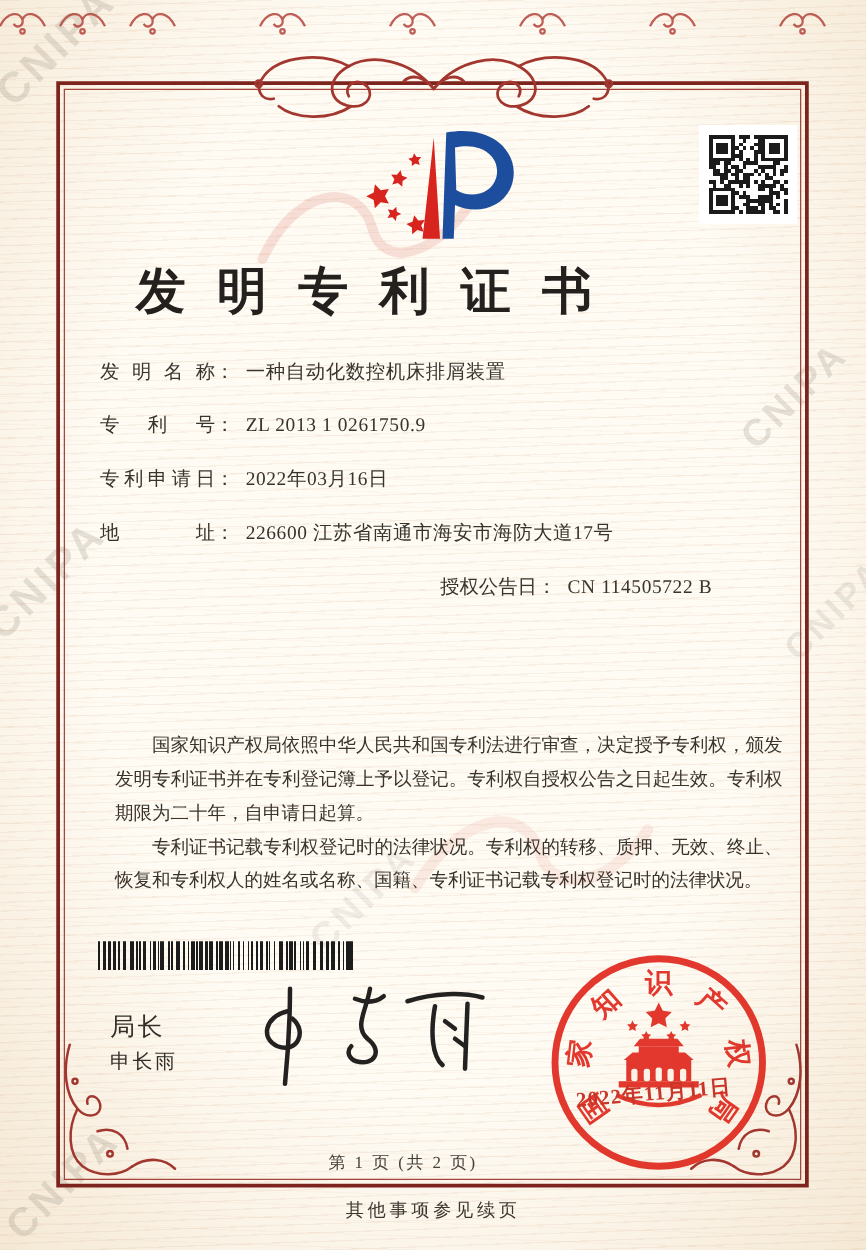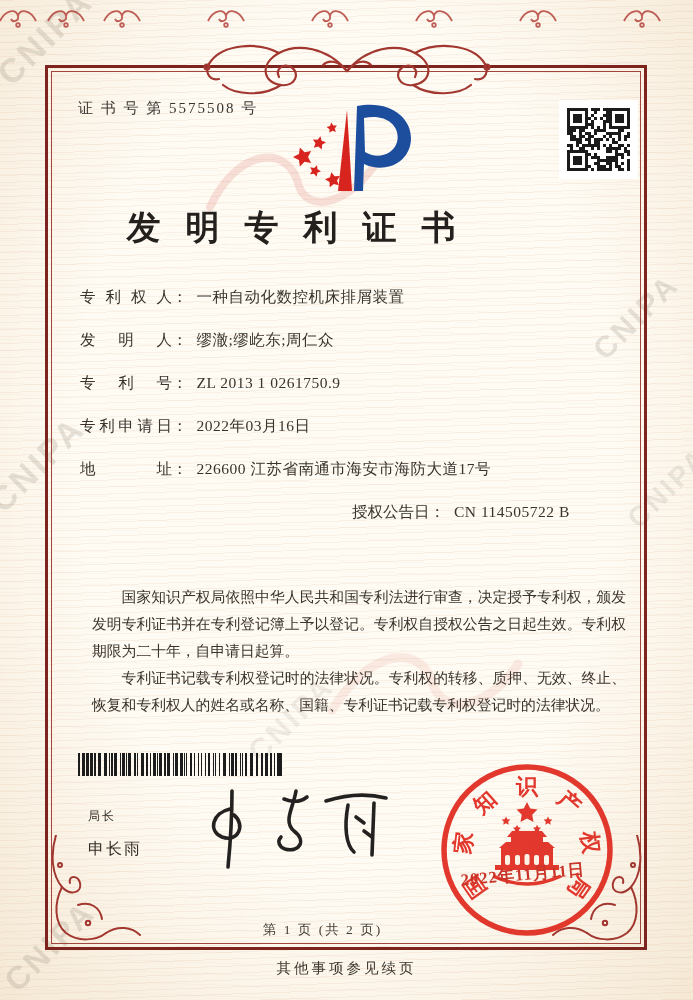--- a/index.html
+++ b/index.html
@@ -41,35 +41,35 @@
   .orn{position:absolute; z-index:3; pointer-events:none;}
   .orn-top{left:50%; top:35px; transform:translateX(-50%);}
   .orn-bl{left:48px;  top:835px;}
   .orn-br{left:545px; top:835px; transform:scale(-1,1);}
   .orn-edge{left:0; top:5px;}
   .certno{position:absolute; z-index:4; left:78px; top:99px; font-size:15px; letter-spacing:2px; color:#3a3530;}
   .logo{position:absolute; z-index:4; left:283px; top:101px;}
   .qr{position:absolute; z-index:4; left:559px; top:100px;}
   .title{
     position:absolute; z-index:4; left:0; top:205px; width:582px; text-align:center;
-    font-size:34px; font-weight:bold; letter-spacing:25px; text-indent:25px; color:#24201d;
+    font-size:40px; font-weight:bold; letter-spacing:25px; text-indent:25px; color:#24201d;
   }
   .fields{position:absolute; z-index:4; left:80px; top:287px; width:545px; margin:0; padding:0; list-style:none;}
   .fields li{position:relative; height:43px; font-size:15.5px; color:#39332c; white-space:nowrap;}
   .flabel{display:inline-block; width:92px; text-align:justify; text-align-last:justify; vertical-align:top;}
   .colon{display:inline-block; margin-right:9px;}
   .fvalue{letter-spacing:0.5px;}
   .grant2{position:absolute; left:272px; top:0;}
   .bodytext{
     position:absolute; z-index:4; left:80px; top:584px; width:534px;
     font-size:14.8px; line-height:27px; color:#3a332b; text-align:justify;margin-left:12px;
   }
   .bodytext p{margin:0; text-indent:2em;}
   .barcode{position:absolute; z-index:4; left:78px; top:753px;}
-  .role {position:absolute; z-index:4; left:88px; top:808px; font-size:12px; color:#332e29; letter-spacing:2px;}
+  .role {position:absolute; z-index:4; left:88px; top:808px; font-size:20px; color:#332e29; letter-spacing:2px;}
   .sname{position:absolute; z-index:4; left:88px; top:839px; font-size:16px; color:#332e29; letter-spacing:2px;}
   .sig{position:absolute; z-index:4; left:198px; top:785px;}
   .seal{position:absolute; z-index:5; left:437px; top:760px; opacity:0.93;}
   .sealdate{
     position:absolute; z-index:6; left:428px; top:864px; width:190px; text-align:center;
     font-size:16.5px; font-weight:bold; color:#c93528; letter-spacing:1px;
     transform:rotate(-5deg);
   }
   .pageinfo{position:absolute; z-index:4; left:0; top:921px; width:645px; text-align:center; font-size:13.5px; letter-spacing:2px; color:#46403a;}
   .contnote{position:absolute; z-index:4; left:0; top:959px; width:693px; text-align:center; font-size:14.5px; letter-spacing:3px; color:#3c362f;}
@@ -141,21 +141,20 @@
     <g fill="none" stroke="#a23730" stroke-width="2" stroke-linecap="round">
       <path d="M8,0 C2,20 4,40 14,52 C22,61 34,58 32,48 C30,40 20,40 22,48"></path>
       <path d="M14,52 C6,68 6,88 18,98 C30,107 48,106 58,98"></path>
       <path d="M58,98 C70,90 84,92 92,100"></path>
       <path d="M30,70 C42,66 52,72 54,84"></path>
       <circle cx="40" cy="88" r="2.2"></circle>
       <circle cx="12" cy="30" r="2"></circle>
     </g>
   </svg>
 
-  <div class="certno">证 书 号 第 5575508 号</div>
 
   <svg class="logo" width="135" height="95" viewBox="0 0 135 95">
     <defs>
       <path id="st" d="M0,-1 L0.294,-0.405 L0.951,-0.309 L0.476,0.155 L0.588,0.809 L0,0.5 L-0.588,0.809 L-0.476,0.155 L-0.951,-0.309 L-0.294,-0.405 Z"></path>
     </defs>
     <g fill="#d8241e">
       <use href="#st" transform="translate(20,56) rotate(-18) scale(10)"></use>
       <use href="#st" transform="translate(36,42) rotate(12) scale(7)"></use>
       <use href="#st" transform="translate(49,27) rotate(-8) scale(5.5)"></use>
       <use href="#st" transform="translate(32,70) rotate(20) scale(6)"></use>
@@ -421,24 +420,21 @@
         <rect x="59" y="68" width="3" height="3"></rect>
         <rect x="62" y="68" width="3" height="3"></rect>
         <rect x="68" y="68" width="3" height="3"></rect>
       </g>
     </svg>
 
   <div class="title">发明专利证书</div>
 
   <ul class="fields">
     <li>
-      <span class="flabel">专利权人</span><span class="colon">：</span><span class="fvalue">一种自动化数控机床排屑装置</span>
-    </li>
-    <li>
-      <span class="flabel">发明人</span><span class="colon">：</span><span class="fvalue">缪澈;缪屹东;周仁众</span>
+      <span class="flabel">发明名称</span><span class="colon">：</span><span class="fvalue">一种自动化数控机床排屑装置</span>
     </li>
     <li>
       <span class="flabel">专利号</span><span class="colon">：</span><span class="fvalue">ZL 2013 1 0261750.9</span>
     </li>
     <li>
       <span class="flabel">专利申请日</span><span class="colon">：</span><span class="fvalue">2022年03月16日</span>
     </li>
     <li>
       <span class="flabel">地址</span><span class="colon">：</span><span class="fvalue">226600 江苏省南通市海安市海防大道17号</span>
     </li>

